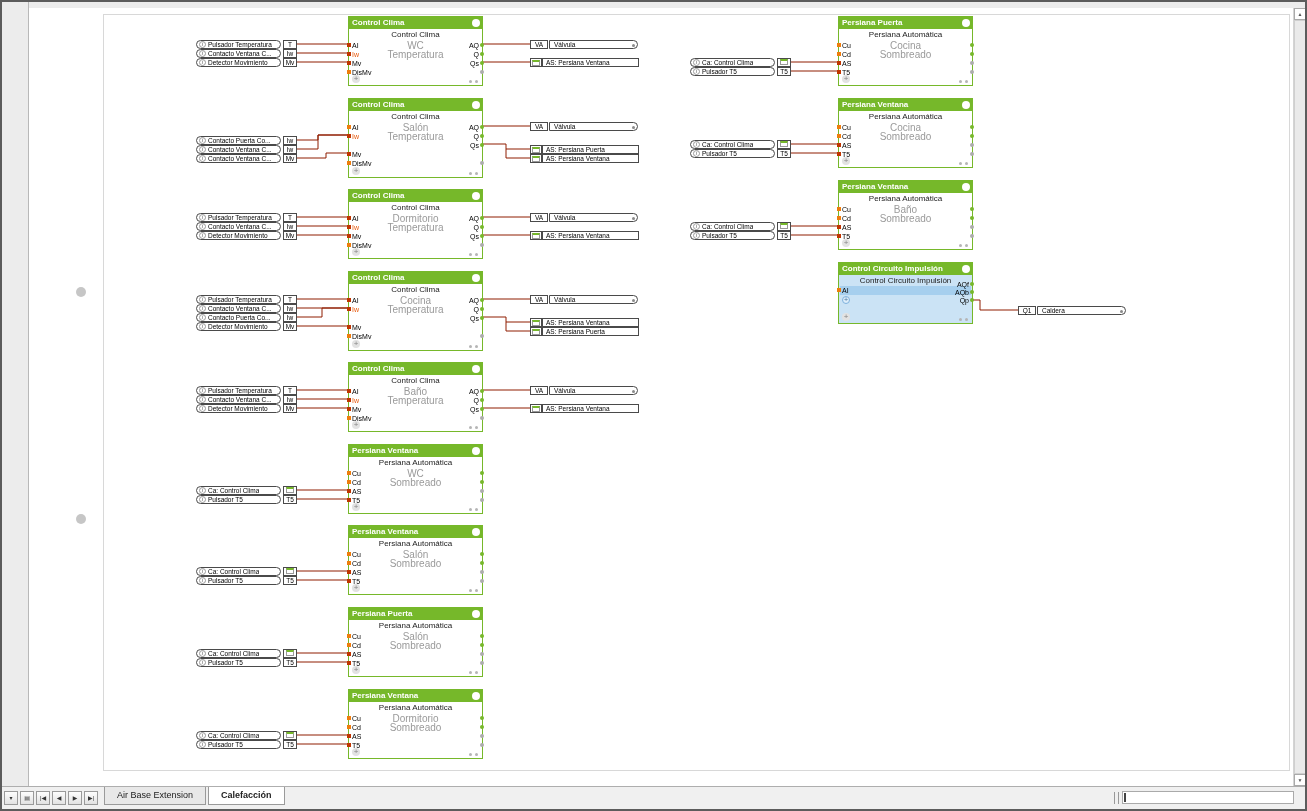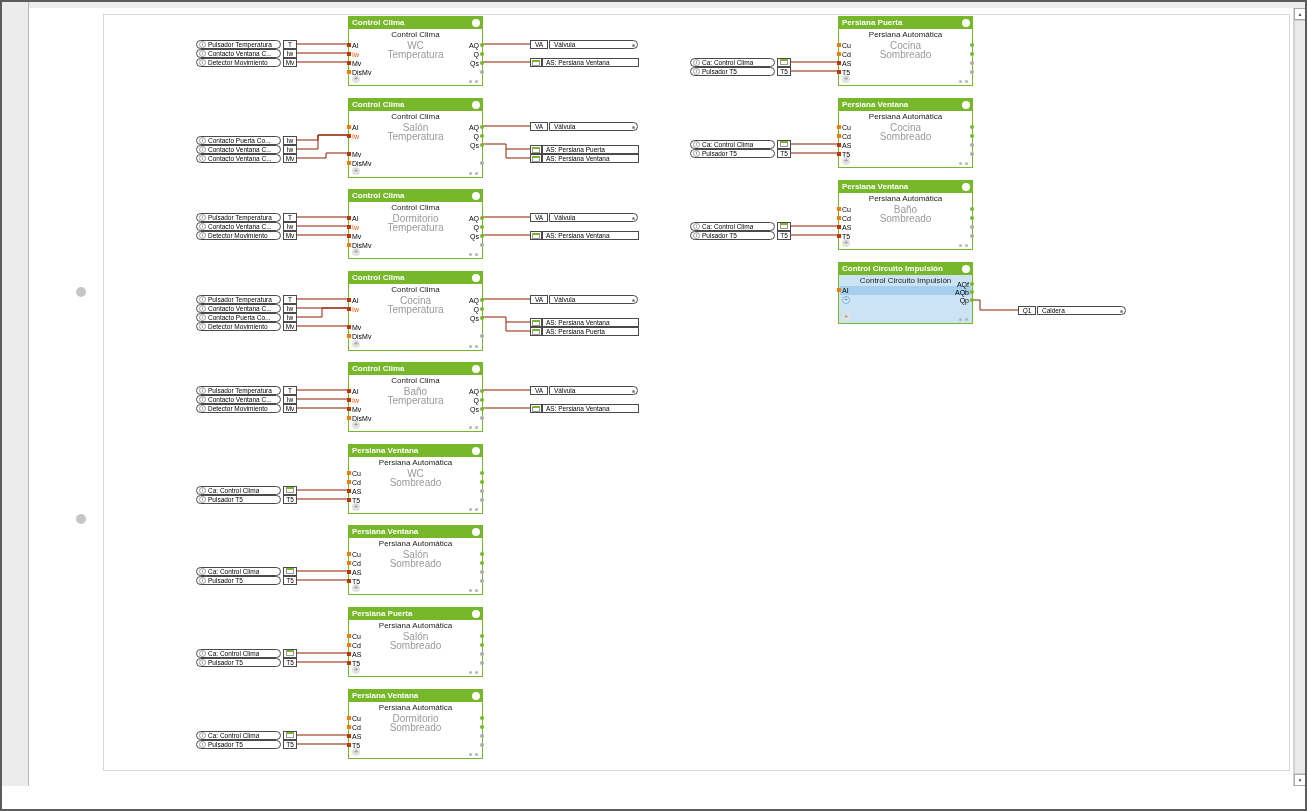--- a/index.html
+++ b/index.html
@@ -660,14 +660,32 @@
   <div class="edge r"></div>
   <div class="topstrip"></div>
   <div class="leftstrip"></div>
 
   <div class="vscroll">
     <div class="sbtn up">▲</div>
     <div class="vthumb"></div>
     <div class="sbtn down">▼</div>
   </div>
 
+  <div class="bottom-bar">
+    <div id="navbtns">
+        <div class="navbtn">▾</div>
+        <div class="navbtn">▤</div>
+        <div class="navbtn">|◀</div>
+        <div class="navbtn">◀</div>
+        <div class="navbtn">▶</div>
+        <div class="navbtn">▶|</div>
+      </div>
+    <div class="tabs">
+      <div class="tab">Air Base Extension</div>
+      <div class="tab active">Calefacción</div>
+    </div>
+    <div class="splitter"></div>
+    <div class="hscroll">
+      <div class="hthumb"></div>
+    </div>
+  </div>
 
 </div>
 
 </body></html>

